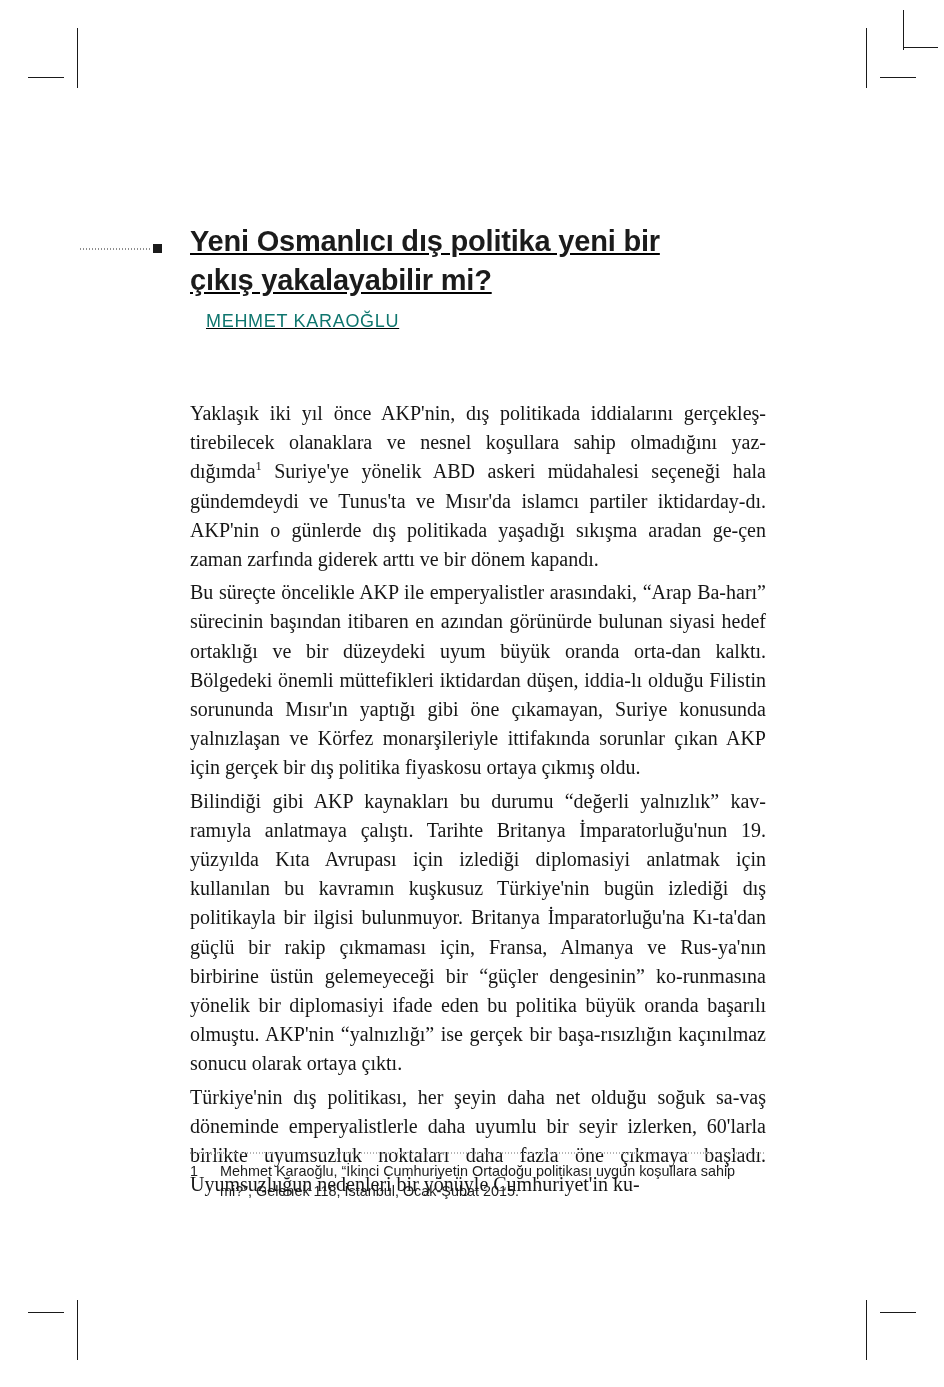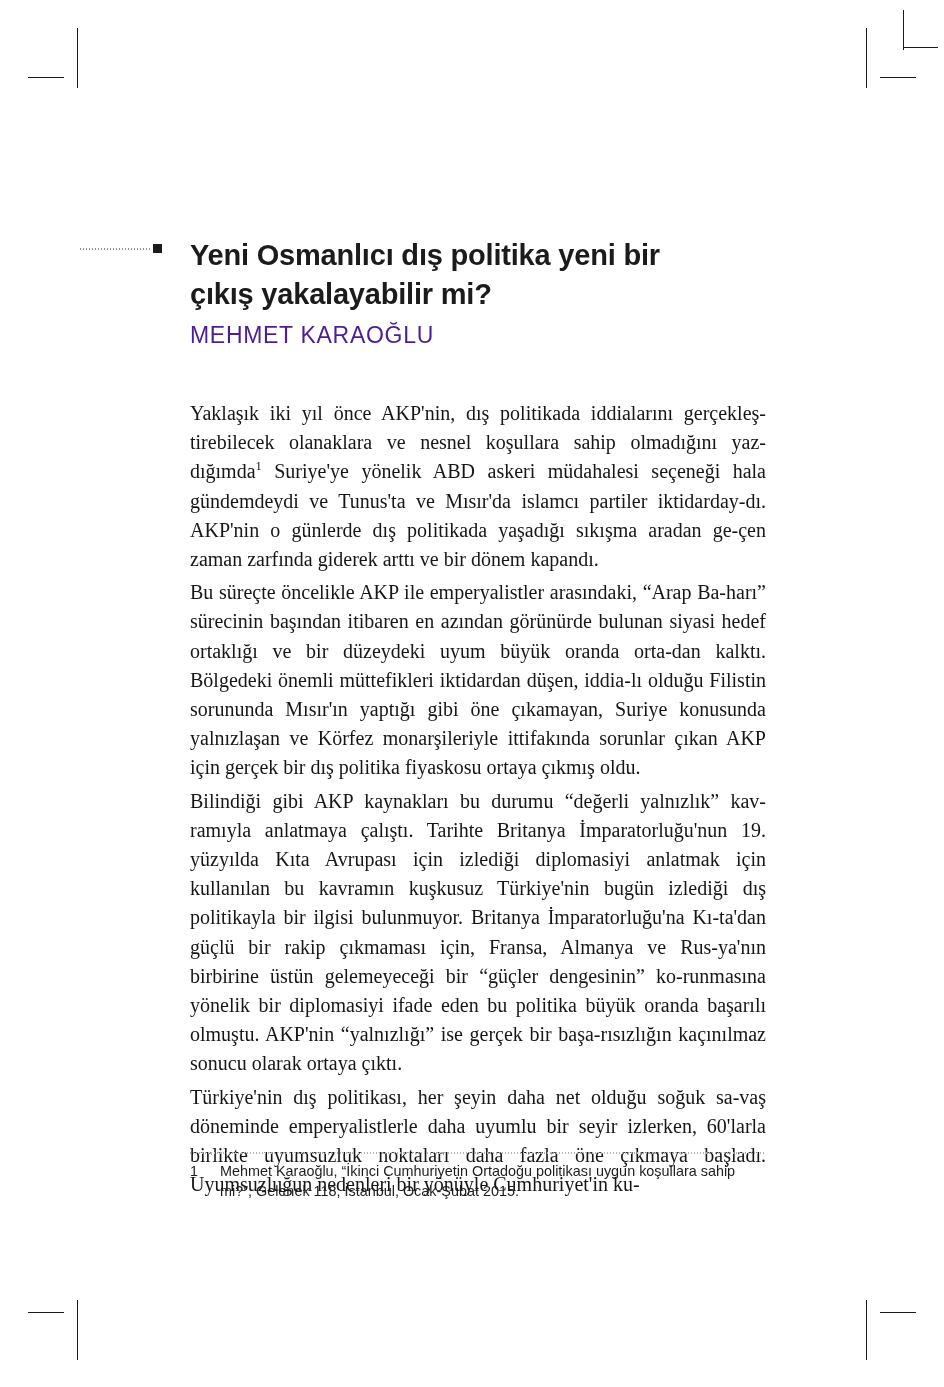--- a/index.html
+++ b/index.html
@@ -43,41 +43,42 @@
   .cm-bl-v { left: 77px;  top: 1300px; }
   .cm-bl-h { left: 28px;  top: 1312px; }
 
   .cm-br-v { left: 866px; top: 1300px; }
   .cm-br-h { left: 880px; top: 1312px; }
 
   
   .title-block {
     position: absolute;
     left: 190px;
-    top: 236px;
+    top: 222px;
     width: 575px;
+    text-decoration: underline;
   }
   .doc-title {
     font-family: "Liberation Sans", sans-serif;
     font-weight: bold;
     font-size: 29px;
     line-height: 39px;
     color: #1b1b1b;
     letter-spacing: -0.2px;
     margin: 0;
     white-space: pre-line;
   }
   .doc-author {
     font-family: "Liberation Sans", sans-serif;
     font-weight: normal;
-    font-size: 23px;
+    font-size: 18px;
     line-height: 24px;
-    color: #4c1d95;
+    color: #0f766e;
     letter-spacing: 0.7px;
-    margin: 9px 0 0 0;
+    margin: 9px 0 0 16px;
   }
 
   
   .leader {
     position: absolute;
     left: 80px;
     top: 248px;
     width: 72px;
     height: 2px;
     background-image: repeating-linear-gradient(

